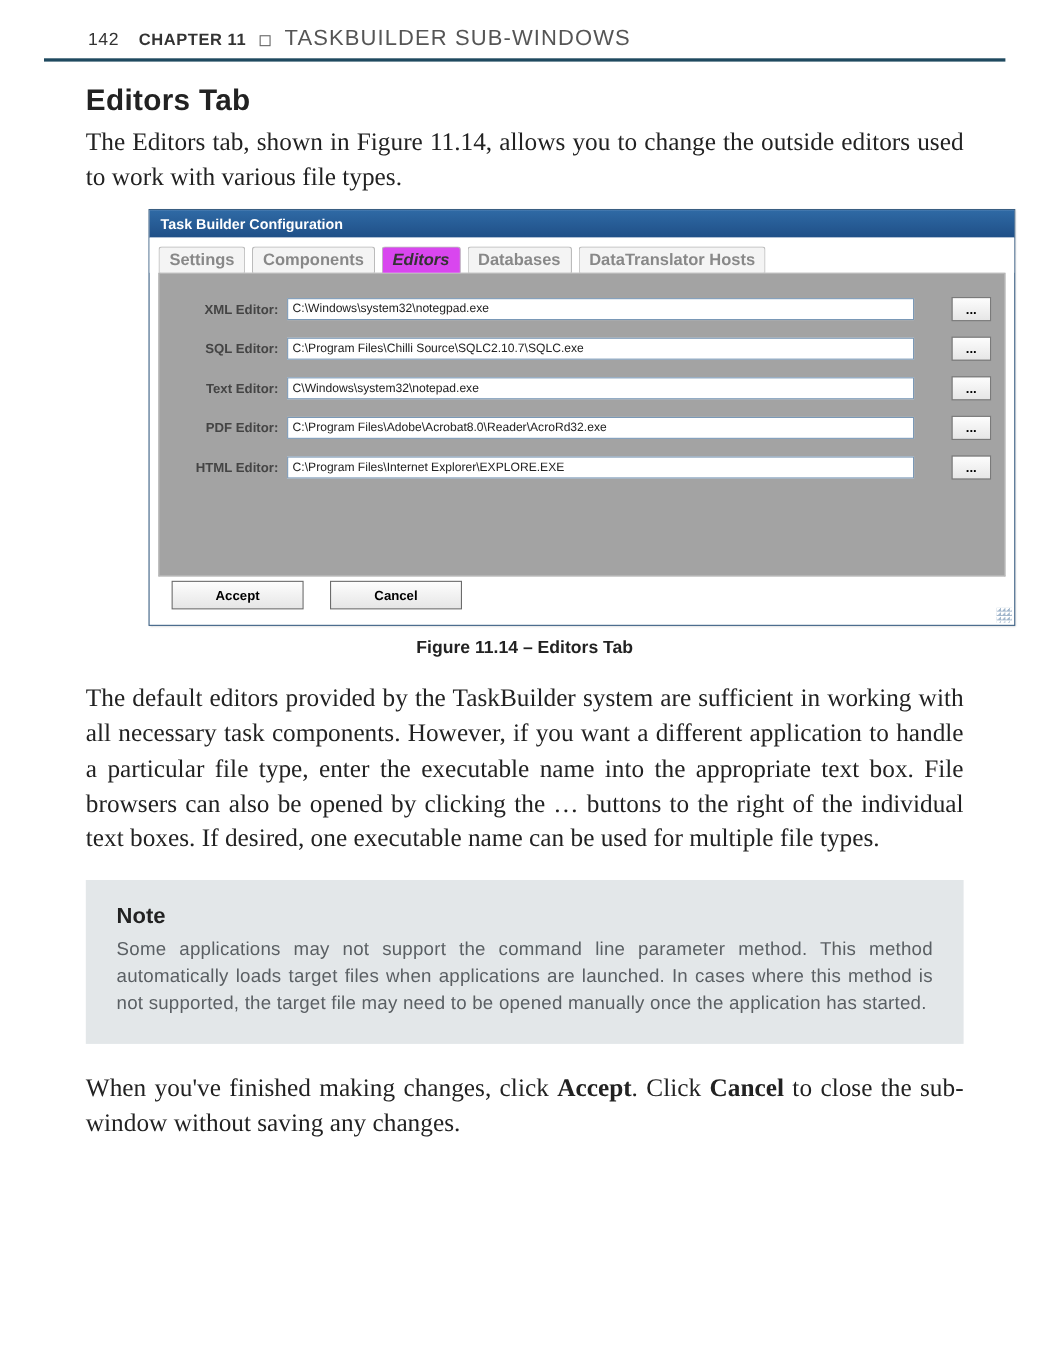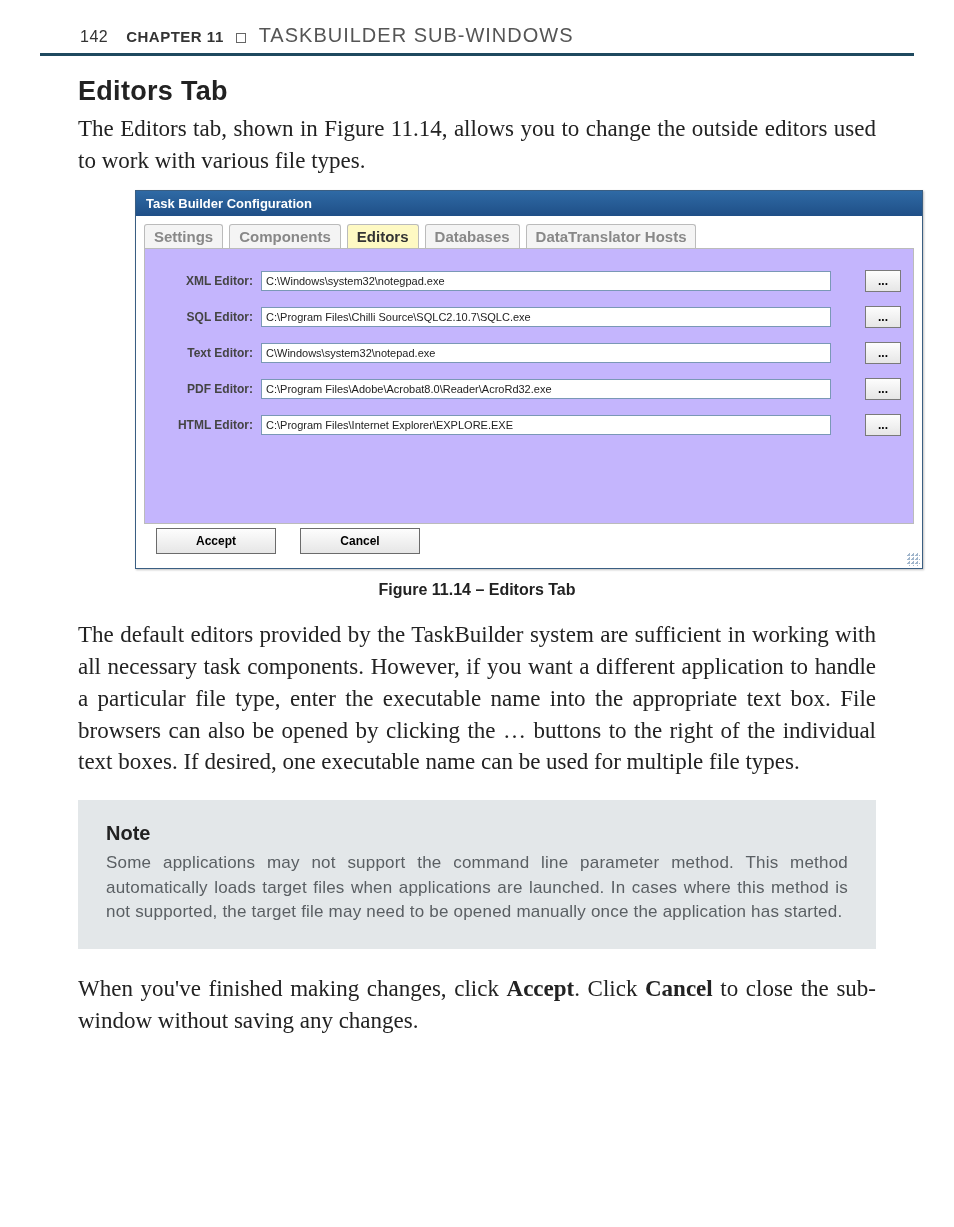--- a/index.html
+++ b/index.html
@@ -69,30 +69,31 @@
   .tab {
     border: 1px solid #bbb;
     border-bottom: none;
     padding: 3px 9px 3px 9px;
     background: #f4f4f4;
     border-radius: 3px 3px 0 0;
     margin-right: -1px;
     cursor: default;
   }
   .tab.active {
-    background: #fef9c3;
+    background: #d946ef;
     color: #333;
     position: relative;
     z-index: 2;
+    font-style: italic;
   }
   .tab-panel {
     border: 1px solid #bbb;
     border-top: none;
     margin: 0 8px 10px 8px;
-    background: #c4b5fd;
+    background: #a3a3a3;
     padding: 12px 12px 73px 12px;
     position: relative;
   }
   .tab-panel::before {
     content:"";
     position:absolute;
     left:0; right:0; top:0;
     height:1px;
     background:#bbb;
   }

